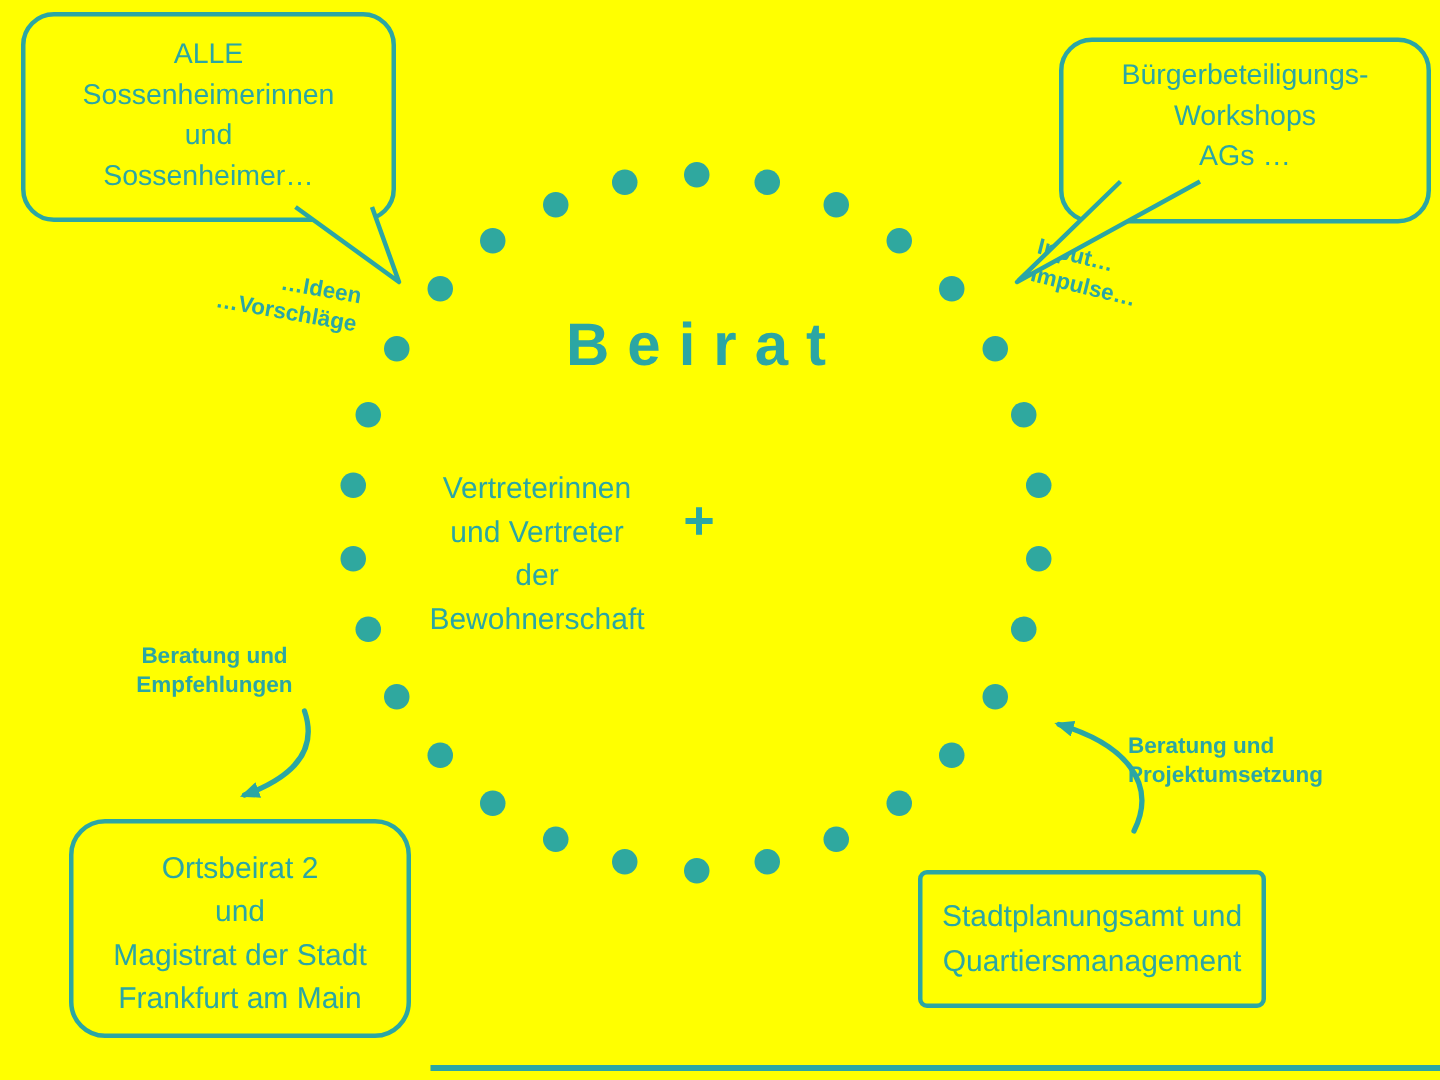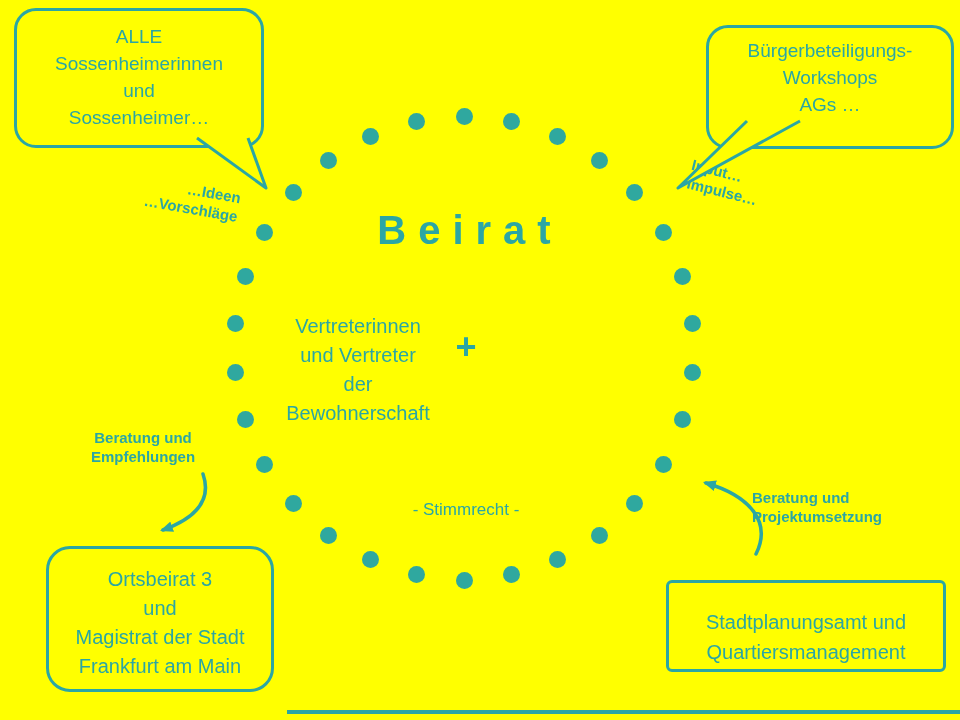--- a/index.html
+++ b/index.html
@@ -62,21 +62,21 @@
     border:3px solid var(--teal);
     text-align:center;
     font-size:19px;
     line-height:27px;
     z-index:1;
   }
   .bubble.tl{left:14px;top:8px;width:250px;height:140px;border-radius:22px;padding-top:12px;}
   .bubble.tr{left:706px;top:25px;width:248px;height:124px;border-radius:22px;padding-top:9px;}
   .box{font-size:20px;}
   .box.bl{left:46px;top:546px;width:228px;height:146px;border-radius:24px;line-height:29px;padding-top:16px;}
-  .box.br{left:666px;top:580px;width:280px;height:92px;border-radius:6px;line-height:30px;padding-top:24px;}
+  .box.br{left:612px;top:580px;width:232px;height:92px;border-radius:6px;line-height:30px;padding-top:13px;}
 
   
   .label{
     font-size:15px;
     font-weight:bold;
     line-height:19px;
   }
   .label.ideas{left:122px;top:178px;width:118px;text-align:right;transform:rotate(10deg);}
   .label.input{left:688px;top:168px;width:112px;text-align:left;transform:rotate(14deg);}
   .label.advl{left:82px;top:428px;width:122px;text-align:center;}
@@ -145,40 +145,39 @@
       <div class="dot" style="left: 407.68px; top: 112.57px;"></div>
     </div>
 
   <div class="abs title">Beirat</div>
 
   <div class="abs member leftcol pre">Vertreterinnen
 und Vertreter
 der
 Bewohnerschaft</div>
   <div class="abs plus">+</div>
-  <div class="abs stimm">- Stimmrecht -</div>
 
   <div class="abs bubble tl pre">ALLE
 Sossenheimerinnen
 und
 Sossenheimer…</div>
   <div class="abs bubble tr pre">Bürgerbeteiligungs-
 Workshops
 AGs …</div>
 
   <div class="abs label ideas pre">…Ideen
 …Vorschläge</div>
   <div class="abs label input pre">Input…
 Impulse…</div>
   <div class="abs label advl pre">Beratung und
 Empfehlungen</div>
   <div class="abs label advr pre">Beratung und
 Projektumsetzung</div>
 
-  <div class="abs box bl pre">Ortsbeirat 3
+  <div class="abs box bl pre">Ortsbeirat 2
 und
 Magistrat der Stadt
 Frankfurt am Main</div>
   <div class="abs box br pre">Stadtplanungsamt und
 Quartiersmanagement</div>
 
   <svg class="overlay" width="960" height="720" viewBox="0 0 960 720" aria-hidden="true">
     <defs>
       <marker id="ah" viewBox="0 0 12 10" refX="9" refY="5" markerWidth="13" markerHeight="11" orient="auto" markerUnits="userSpaceOnUse">
         <path class="mk" d="M0,0 L12,5 L0,10 Z"></path>

